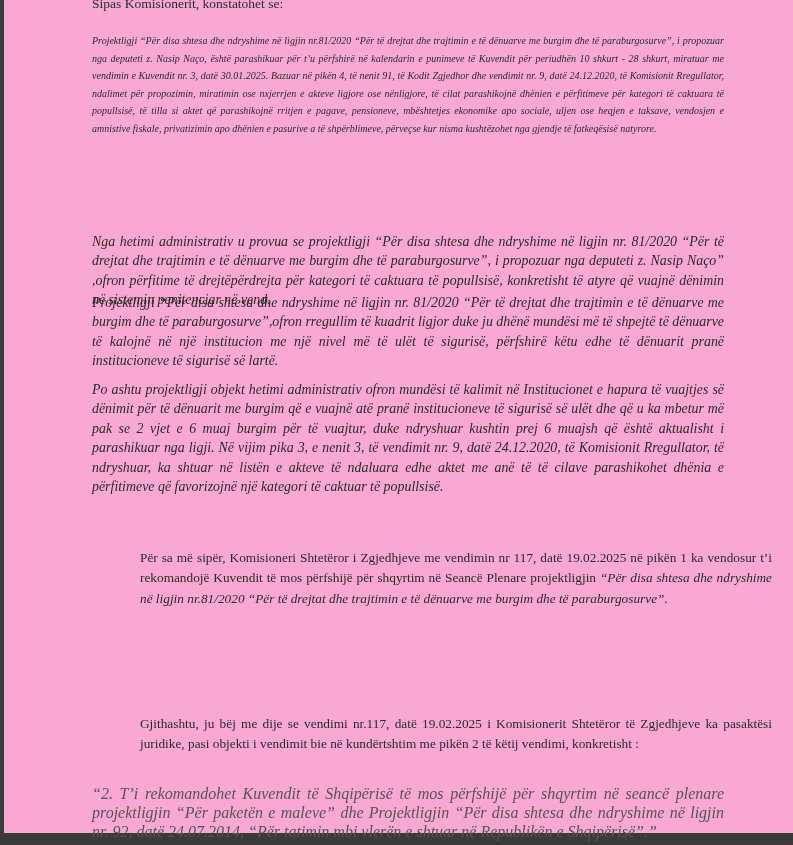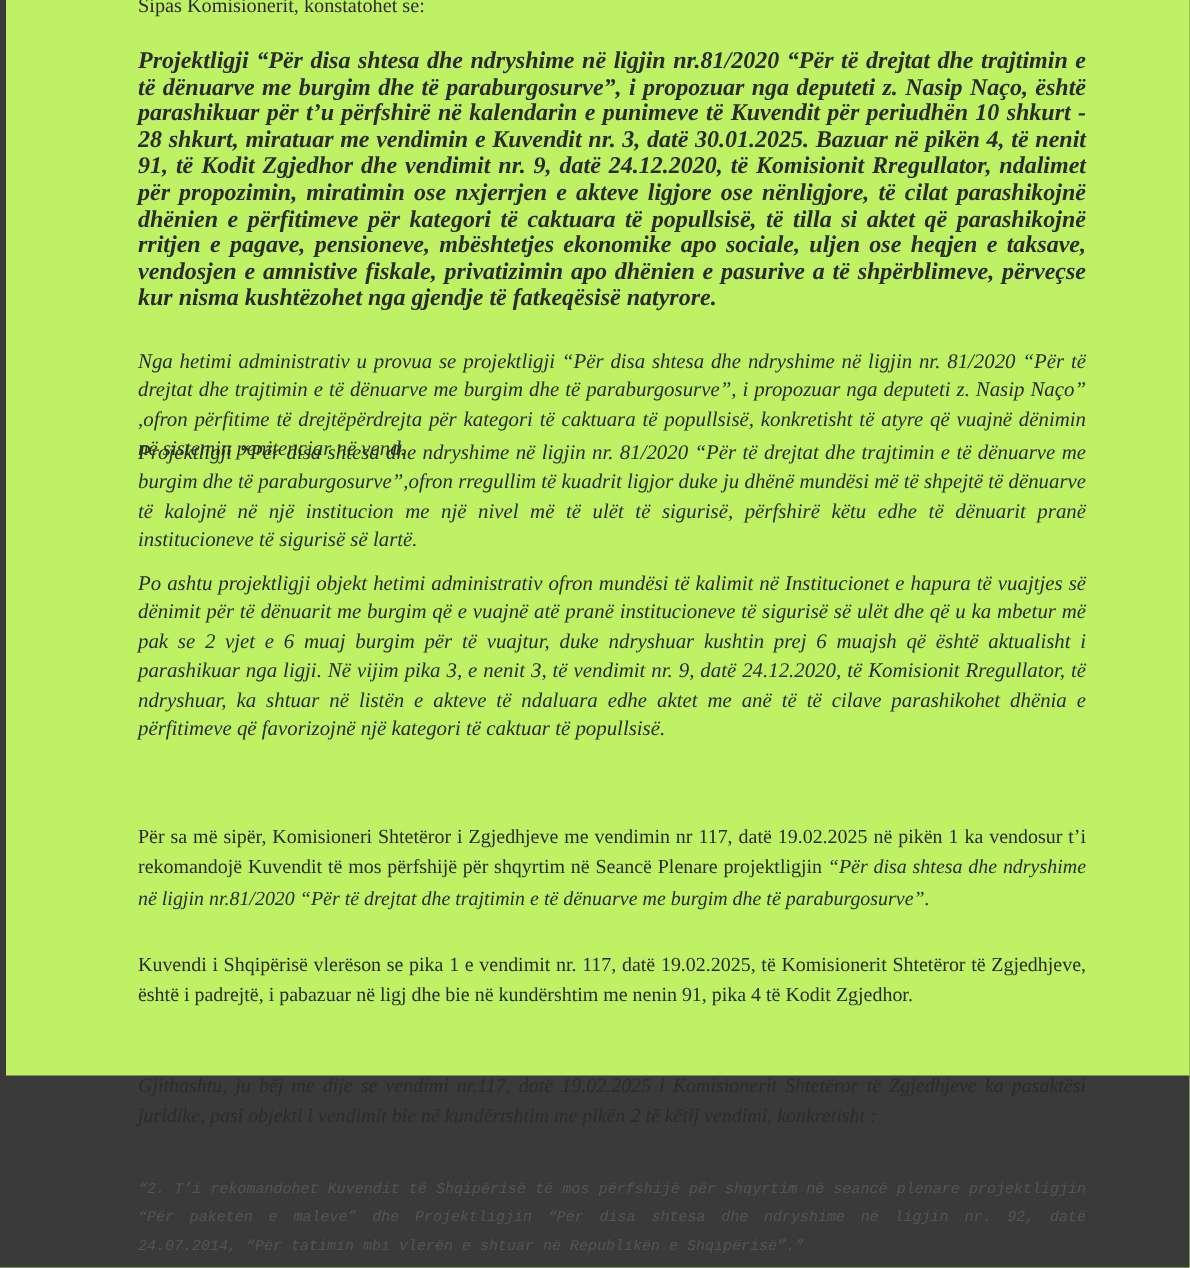--- a/index.html
+++ b/index.html
@@ -2,60 +2,59 @@
 <html><head>
 <meta charset="utf-8">
 <style>
   html, body { margin: 0; padding: 0; }
   body {
     width: 793px; height: 845px; overflow: hidden;
     background: #3a3a3a;
     position: relative;
   }
   .page {
-    position: absolute; left: 4px; top: 0; width: 789px; height: 717px;
-    background: #bef264;
+    position: absolute; left: 4px; top: 0; width: 789px; height: 833px;
+    background: #f9a8d4;
     color: #2b2b2b;
     font-family: "Liberation Serif", "DejaVu Serif", serif;
   }
   .p {
     position: absolute; left: 88px; width: 632px;
     text-align: justify; text-align-last: left;
     margin: 0;
   }
   .it { font-style: italic; }
-  .s1 { font-size: 16px; line-height: 17.6px; font-weight: bold; }
+  .s1 { font-size: 10px; line-height: 17.6px; }
   .s2 { font-size: 14.6px; line-height: 20.4px; }
-  .s3 { font-size: 13.3px; line-height: 20.4px; }
+  .s3 { font-size: 13.3px; line-height: 20.4px; margin-left: 48px; }
   .intro { top: -5px; font-size: 13.5px; line-height: 17px; }
   #p1 { top: 32px; }
   #p2 { top: 232px; }
   #p3 { top: 293px; }
   #p4 { top: 380px; }
   #p5 { top: 548px; }
   #p6 { top: 633px; }
-  #p7 { top: 714px; font-style: italic; }
-  #p8 { top: 784px; font-size: 10px; line-height: 19px; color: #555; font-family: Liberation Mono, monospace; }
+  #p7 { top: 714px; }
+  #p8 { top: 784px; font-size: 16px; line-height: 19px; color: #555; }
 </style>
 </head>
 <body>
 
 <div class="page">
   <p class="p intro">Sipas Komisionerit, konstatohet se:</p>
 
   <p class="p s1 it" id="p1">Projektligji “Për disa shtesa dhe ndryshime në ligjin nr.81/2020 “Për të drejtat dhe trajtimin e të dënuarve me burgim dhe të paraburgosurve”, i propozuar nga deputeti z. Nasip Naço, është parashikuar për t’u përfshirë në kalendarin e punimeve të Kuvendit për periudhën 10 shkurt - 28 shkurt, miratuar me vendimin e Kuvendit nr. 3, datë 30.01.2025. Bazuar në pikën 4, të nenit 91, të Kodit Zgjedhor dhe vendimit nr. 9, datë 24.12.2020, të Komisionit Rregullator, ndalimet për propozimin, miratimin ose nxjerrjen e akteve ligjore ose nënligjore, të cilat parashikojnë dhënien e përfitimeve për kategori të caktuara të popullsisë, të tilla si aktet që parashikojnë rritjen e pagave, pensioneve, mbështetjes ekonomike apo sociale, uljen ose heqjen e taksave, vendosjen e amnistive fiskale, privatizimin apo dhënien e pasurive a të shpërblimeve, përveçse kur nisma kushtëzohet nga gjendje të fatkeqësisë natyrore.</p>
 
   <p class="p s2 it" id="p2" style="font-size:13.9px;line-height:19.4px;">Nga hetimi administrativ u provua se projektligji “Për disa shtesa dhe ndryshime në ligjin nr. 81/2020 “Për të drejtat dhe trajtimin e të dënuarve me burgim dhe të paraburgosurve”, i propozuar nga deputeti z. Nasip Naço” ,ofron përfitime të drejtëpërdrejta për kategori të caktuara të popullsisë, konkretisht të atyre që vuajnë dënimin në sistemin penitenciar në vend.</p>
 
   <p class="p s2 it" id="p3" style="font-size:13.9px;line-height:19.4px;">Projektligji “Për disa shtesa dhe ndryshime në ligjin nr. 81/2020 “Për të drejtat dhe trajtimin e të dënuarve me burgim dhe të paraburgosurve”,ofron rregullim të kuadrit ligjor duke ju dhënë mundësi më të shpejtë të dënuarve të kalojnë në një institucion me një nivel më të ulët të sigurisë, përfshirë këtu edhe të dënuarit pranë institucioneve të sigurisë së lartë.</p>
 
   <p class="p s2 it" id="p4" style="font-size:13.9px;line-height:19.4px;">Po ashtu projektligji objekt hetimi administrativ ofron mundësi të kalimit në Institucionet e hapura të vuajtjes së dënimit për të dënuarit me burgim që e vuajnë atë pranë institucioneve të sigurisë së ulët dhe që u ka mbetur më pak se 2 vjet e 6 muaj burgim për të vuajtur, duke ndryshuar kushtin prej 6 muajsh që është aktualisht i parashikuar nga ligji. Në vijim pika 3, e nenit 3, të vendimit nr. 9, datë 24.12.2020, të Komisionit Rregullator, të ndryshuar, ka shtuar në listën e akteve të ndaluara edhe aktet me anë të të cilave parashikohet dhënia e përfitimeve që favorizojnë një kategori të caktuar të popullsisë.</p>
 
   <p class="p s3" id="p5">
     <span>Për sa më sipër, Komisioneri Shtetëror i Zgjedhjeve me vendimin nr 117, datë 19.02.2025 në pikën 1 ka vendosur t’i rekomandojë Kuvendit të mos përfshijë për shqyrtim në Seancë Plenare projektligjin </span><span class="it">“Për disa shtesa dhe ndryshime në ligjin nr.81/2020 “Për të drejtat dhe trajtimin e të dënuarve me burgim dhe të paraburgosurve”.</span>
   </p>
 
-  <p class="p s3" id="p6">Kuvendi i Shqipërisë vlerëson se pika 1 e vendimit nr. 117, datë 19.02.2025, të Komisionerit Shtetëror të Zgjedhjeve, është i padrejtë, i pabazuar në ligj dhe bie në kundërshtim me nenin 91, pika 4 të Kodit Zgjedhor.</p>
 
   <p class="p s3" id="p7">Gjithashtu, ju bëj me dije se vendimi nr.117, datë 19.02.2025 i Komisionerit Shtetëror të Zgjedhjeve ka pasaktësi juridike, pasi objekti i vendimit bie në kundërtshtim me pikën 2 të këtij vendimi, konkretisht :</p>
 
   <p class="p it" id="p8">“2. T’i rekomandohet Kuvendit të Shqipërisë të mos përfshijë për shqyrtim në seancë plenare projektligjin “Për paketën e maleve” dhe Projektligjin “Për disa shtesa dhe ndryshime në ligjin nr. 92, datë 24.07.2014, “Për tatimin mbi vlerën e shtuar në Republikën e Shqipërisë”.”</p>
 </div>
 
 </body></html>

